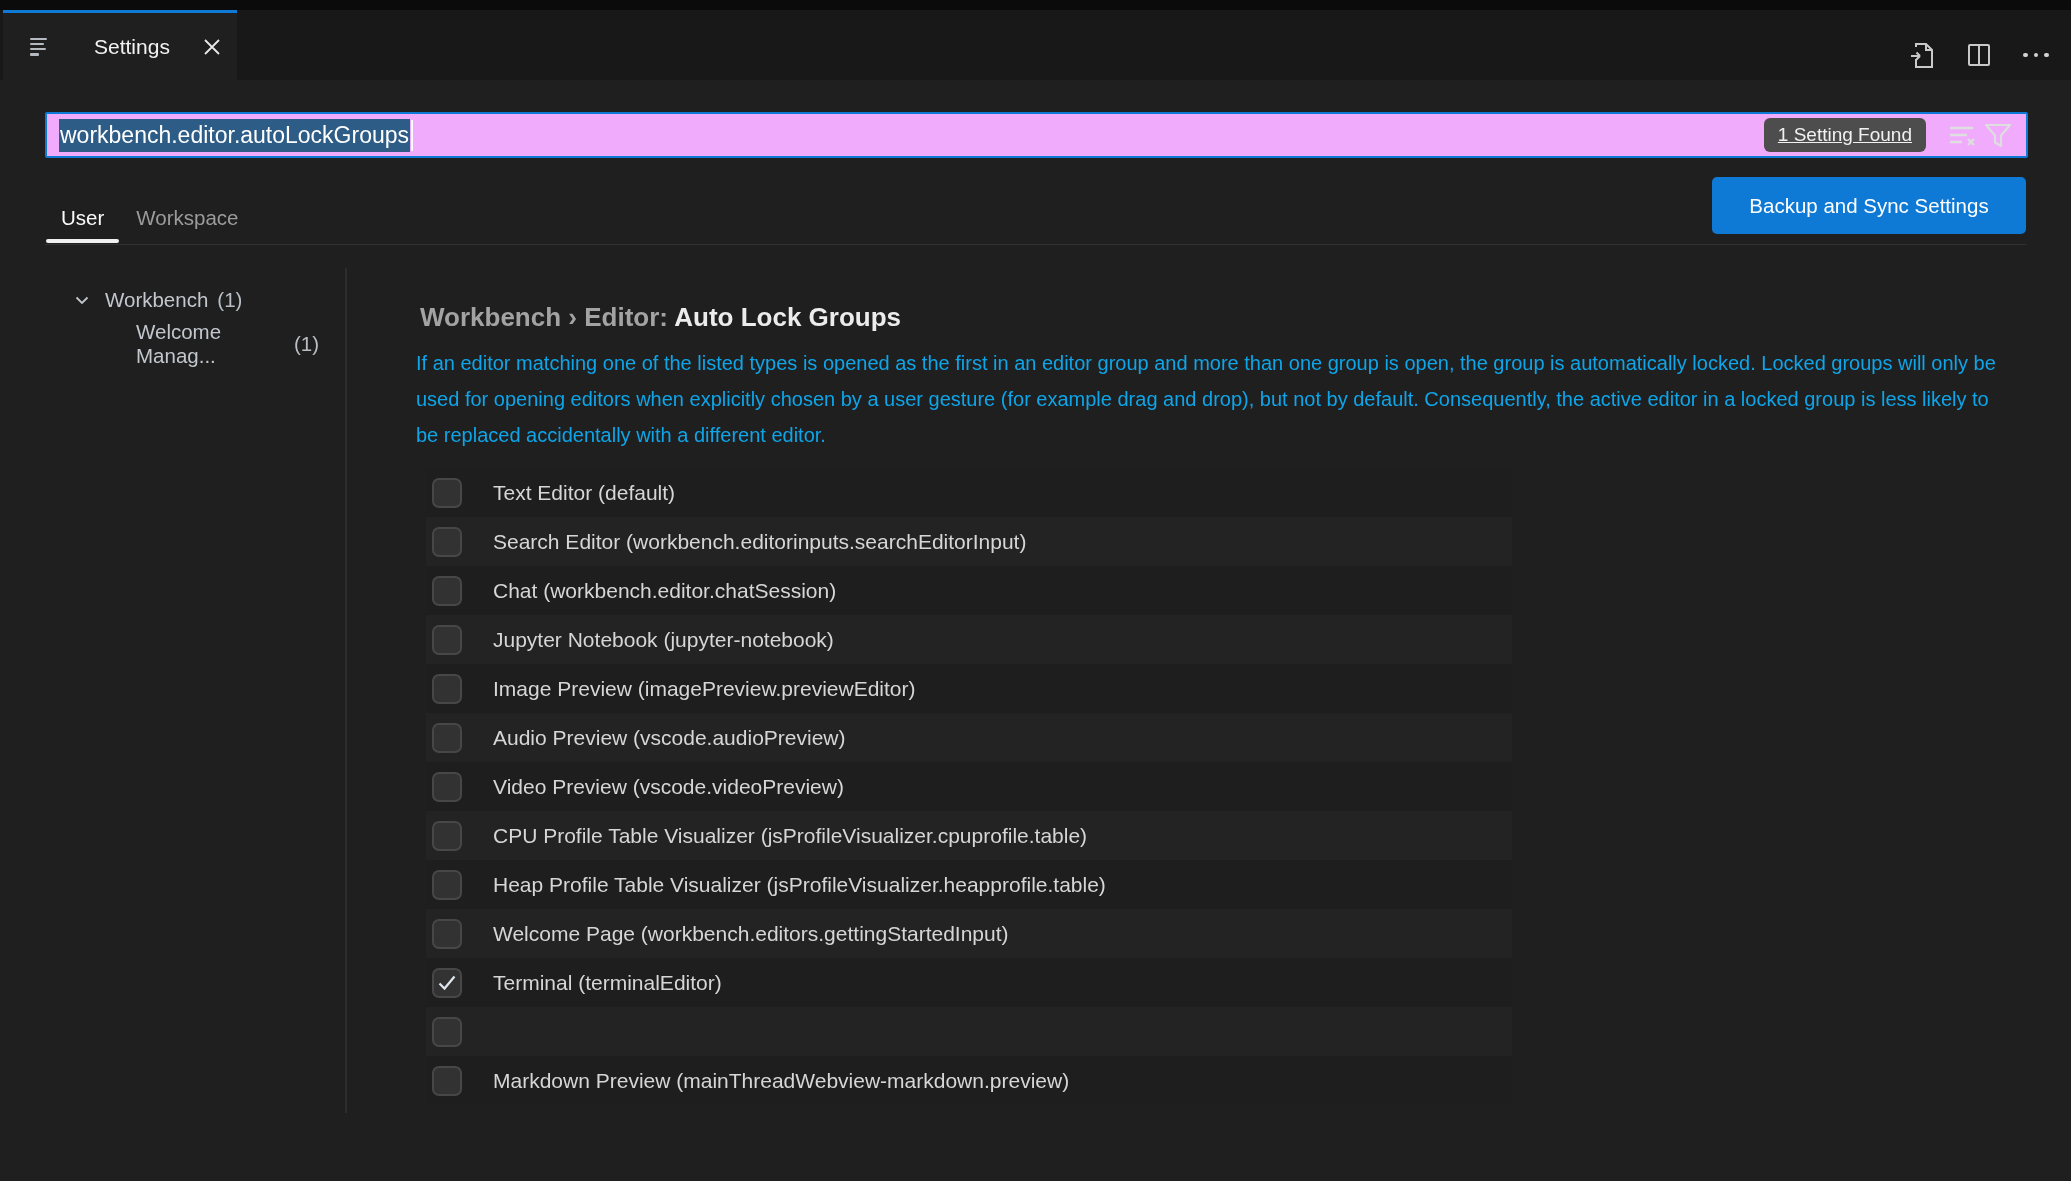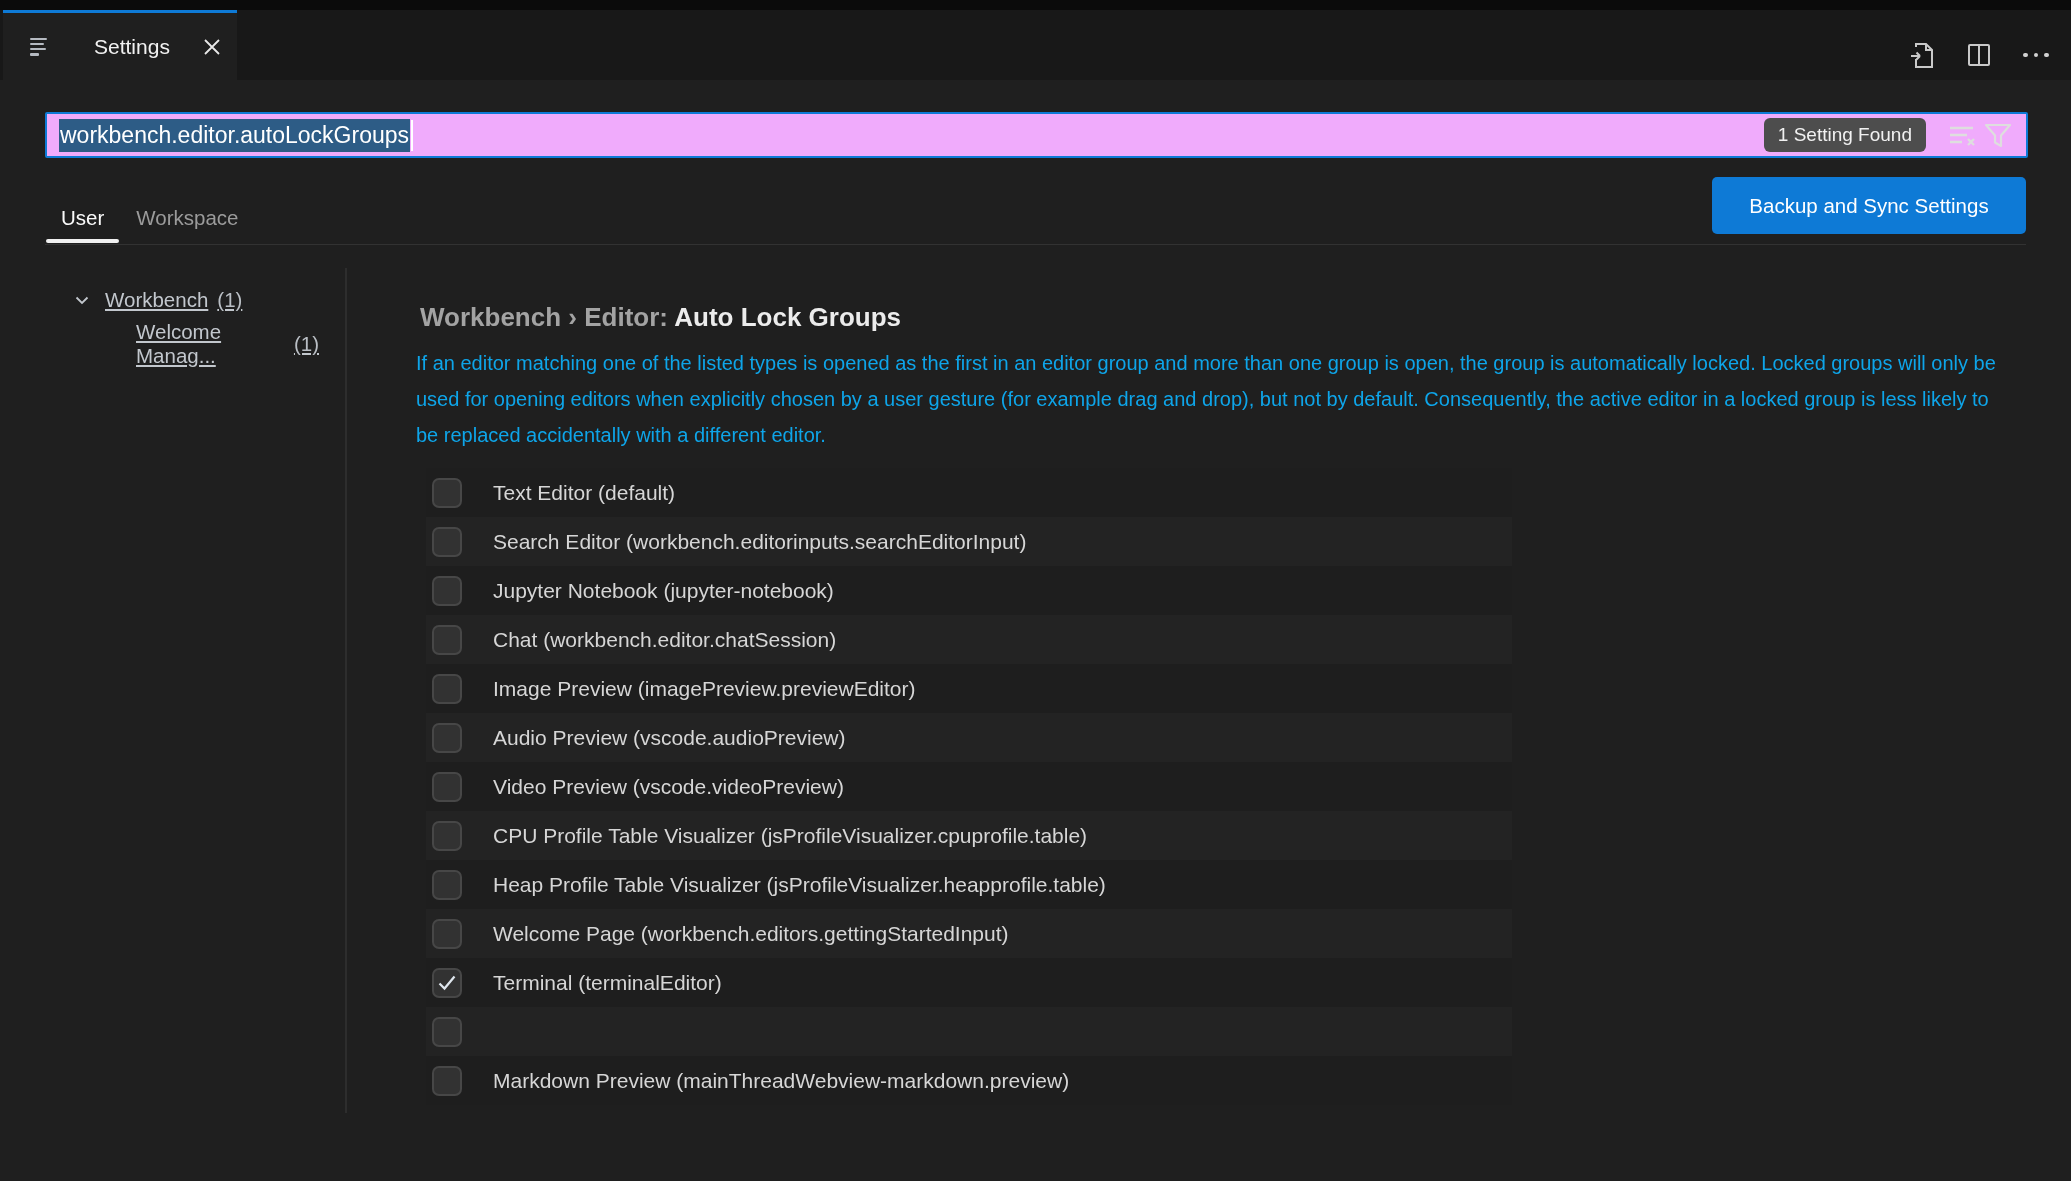--- a/index.html
+++ b/index.html
@@ -36,39 +36,39 @@
   .search-box {
     position:absolute; left:45px; top:112px; width:1983px; height:46px;
     background:#f0abfc; border:2px solid #0e7ad6; border-radius:2px;
     display:flex; align-items:center; padding:15px 12px;
   }
   .search-text { font-size:23px; color:#ffffff; background:#2d5c86; padding:3px 1px; white-space:pre; }
   .caret { width:2px; height:31px; background:#ffffff; margin-left:1px; }
   .search-spacer { flex:1; }
   .results-badge {
     background:#4d4d4d; color:#f1f1f1; font-size:19px;
-    padding:6px 14px; border-radius:6px; margin-right:14px; white-space:nowrap;
+    padding:6px 14px; border-radius:6px; margin-right:14px; white-space:nowrap;text-decoration:underline;
   }
   .sb-icon { width:32px; height:32px; display:flex; align-items:center; justify-content:center; cursor:pointer; margin-left:5px; }
 
   
   .scope-row { position:absolute; left:45px; top:194px; height:48px; display:flex; align-items:center; }
   .scope-tab { position:relative; font-size:20.5px; padding:0 16px; height:48px; display:flex; align-items:center; cursor:pointer; color:#9b9b9b;text-align:right; }
   .scope-tab.active { color:#fafafa; }
   .scope-tab.active::after { content:""; position:absolute; left:1px; right:1px; bottom:-1px; height:4px; background:#f0f0f0; border-radius:2px; }
   .scope-divider { position:absolute; left:45px; top:244px; width:1981px; height:1px; background:#323232; }
   .backup-btn {
     position:absolute; left:1712px; top:177px; width:314px; height:57px;
     background:#0e7ad6; color:#ffffff; font-size:20.5px; font-family:inherit;
     border:none; border-radius:5px; cursor:pointer;
   }
 
   
   .toc { position:absolute; left:45px; top:278px; width:300px; }
-  .toc-row { height:44px; display:flex; align-items:center; font-size:20.5px; color:#c2c7cd; cursor:pointer;text-decoration:underline; }
+  .toc-row { height:44px; display:flex; align-items:center; font-size:20.5px; color:#c2c7cd; cursor:pointer; }
   .toc-row .chev { width:20px; height:20px; margin-left:27px; display:flex; align-items:center; justify-content:center; }
   .toc-row .toc-label { margin-left:13px; }
   .toc-row .toc-count { margin-left:9px; color:#b9bec4; }
   .toc-row.child { padding-left:78px; }
   .toc-row.child .toc-count { margin-left:auto; margin-right:26px; }
   .toc-vdivider { position:absolute; left:345px; top:268px; width:2px; height:845px; background:#2d2d2d; }
 
   
   .setting-title { position:absolute; left:420px; top:302px; font-size:26px; font-weight:bold; }
   .crumb { color:#a3a3a3; }
@@ -192,28 +192,28 @@
     <span class="cb">
       
     </span>
     <span class="opt-label label">Search Editor (workbench.editorinputs.searchEditorInput)</span>
   </div>
 
   <div class="opt-row">
     <span class="cb">
       
     </span>
+    <span class="opt-label label">Chat (workbench.editor.chatSession)</span>
+  </div>
+
+  <div class="opt-row">
+    <span class="cb">
+      
+    </span>
     <span class="opt-label label">Jupyter Notebook (jupyter-notebook)</span>
-  </div>
-
-  <div class="opt-row">
-    <span class="cb">
-      
-    </span>
-    <span class="opt-label label">Chat (workbench.editor.chatSession)</span>
   </div>
 
   <div class="opt-row">
     <span class="cb">
       
     </span>
     <span class="opt-label label">Image Preview (imagePreview.previewEditor)</span>
   </div>
 
   <div class="opt-row">

